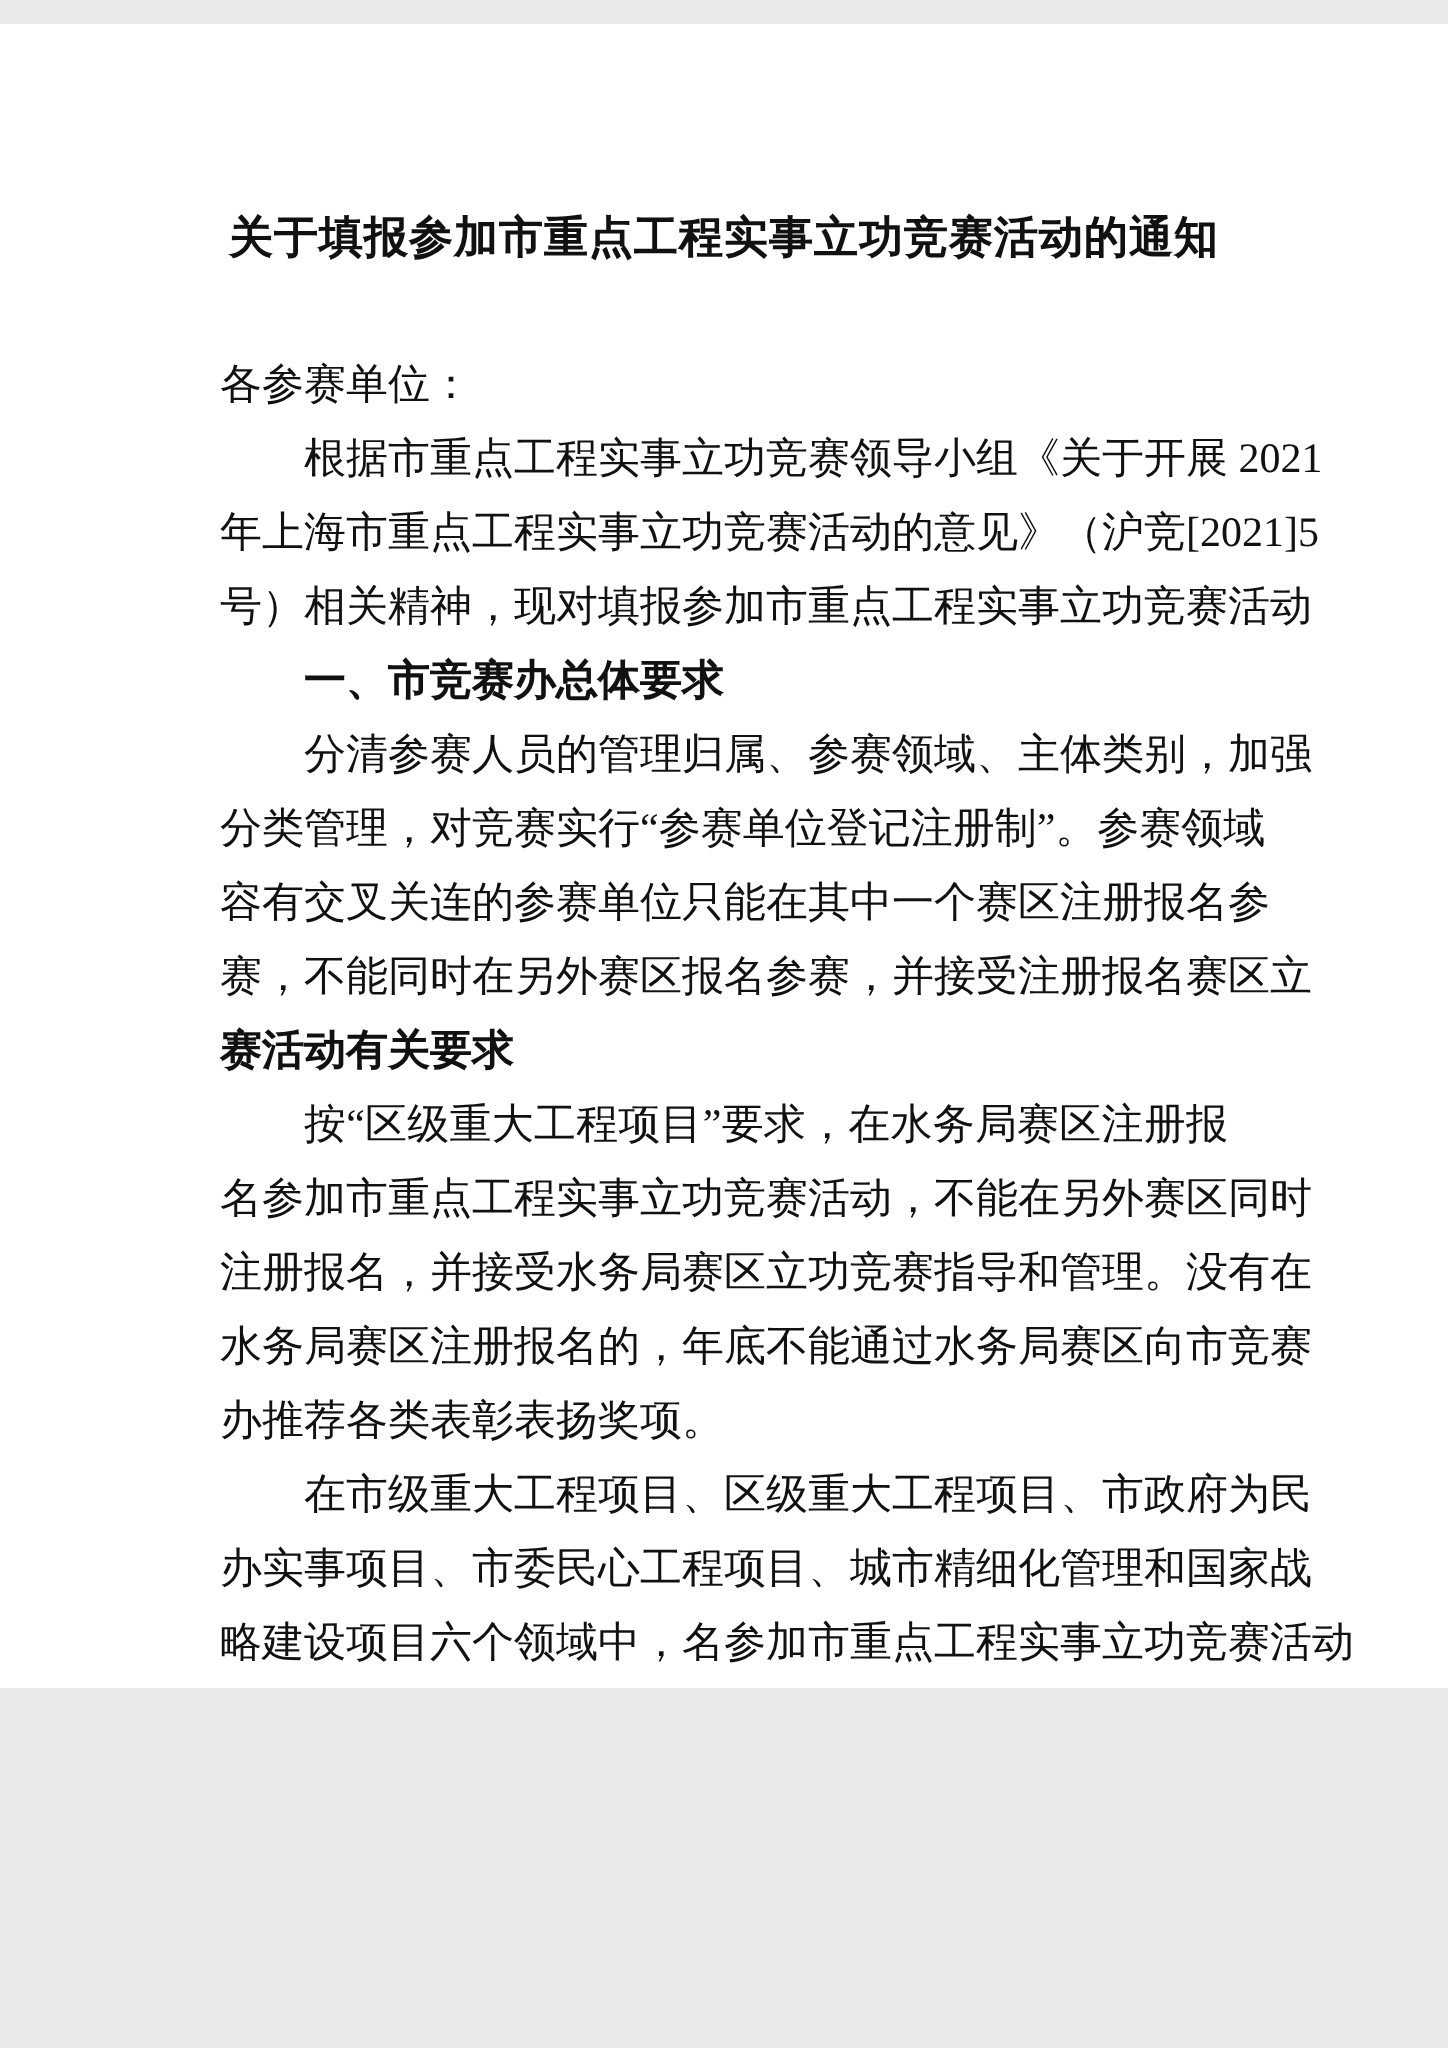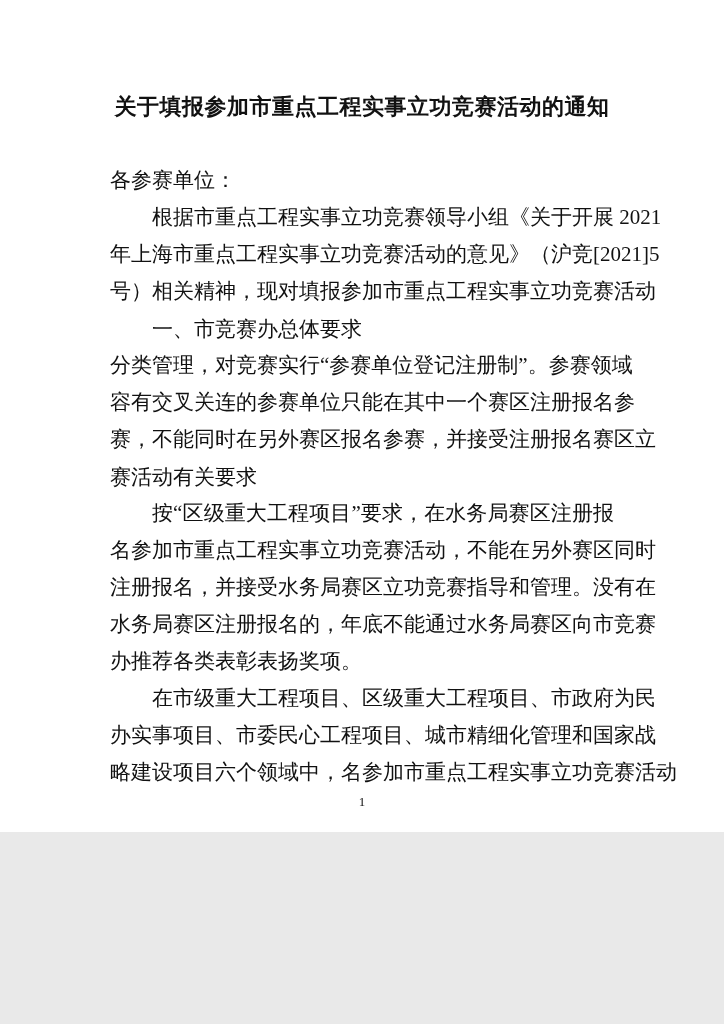--- a/index.html
+++ b/index.html
@@ -1,21 +1,21 @@
 <!DOCTYPE html>
 <html><head>
 <meta charset="utf-8">
 <style>
   * { margin: 0; padding: 0; box-sizing: border-box; }
   html, body { background: #e9e9e9; }
   .page {
     position: relative;
     width: 724px;
     height: 832px;
-    margin: 0 auto;
+    margin: 12px auto;
     background: var(--page-bg, #ffffff);
     color: var(--text-color, #111111);
     padding: 90px 110px 0 110px;
     overflow: hidden;
     font-family: "Liberation Serif", "DejaVu Serif", serif;
   }
   .doc-title {
     font-family: "Liberation Sans", "DejaVu Sans", sans-serif;
     font-weight: bold;
     font-size: 22px;
@@ -32,21 +32,21 @@
     text-align-last: justify;
     white-space: nowrap;
   }
   .line.plain {
     text-align: left;
     text-align-last: left;
   }
   .line.indent { text-indent: 42px; }
   .line.heading {
     font-family: "Liberation Sans", "DejaVu Sans", sans-serif;
-    font-weight: normal;
+    font-weight: bold;
   }
   .page-number {
     margin-top: 2px;
     font-size: 13px;
     line-height: 18px;
     text-align: center;
     text-align-last: center;
     font-family: "Liberation Serif", "DejaVu Serif", serif;
   }
 </style>
@@ -58,20 +58,21 @@
   <div class="doc-title">关于填报参加市重点工程实事立功竞赛活动的通知</div>
 
   <div class="line plain">各参赛单位：</div>
 
   <div class="line indent">根据市重点工程实事立功竞赛领导小组《关于开展 2021</div>
   <div class="line">年上海市重点工程实事立功竞赛活动的意见》（沪竞[2021]5</div>
   <div class="line">号）相关精神，现对填报参加市重点工程实事立功竞赛活动</div>
 
   <div class="line heading plain indent">一、市竞赛办总体要求</div>
 
+  <div class="line indent">分清参赛人员的管理归属、参赛领域、主体类别，加强</div>
   <div class="line">分类管理，对竞赛实行“参赛单位登记注册制”。参赛领域</div>
   <div class="line">容有交叉关连的参赛单位只能在其中一个赛区注册报名参</div>
   <div class="line">赛，不能同时在另外赛区报名参赛，并接受注册报名赛区立</div>
 
   <div class="line heading plain">赛活动有关要求</div>
 
   <div class="line indent">按“区级重大工程项目”要求，在水务局赛区注册报</div>
   <div class="line">名参加市重点工程实事立功竞赛活动，不能在另外赛区同时</div>
   <div class="line">注册报名，并接受水务局赛区立功竞赛指导和管理。没有在</div>
   <div class="line">水务局赛区注册报名的，年底不能通过水务局赛区向市竞赛</div>

